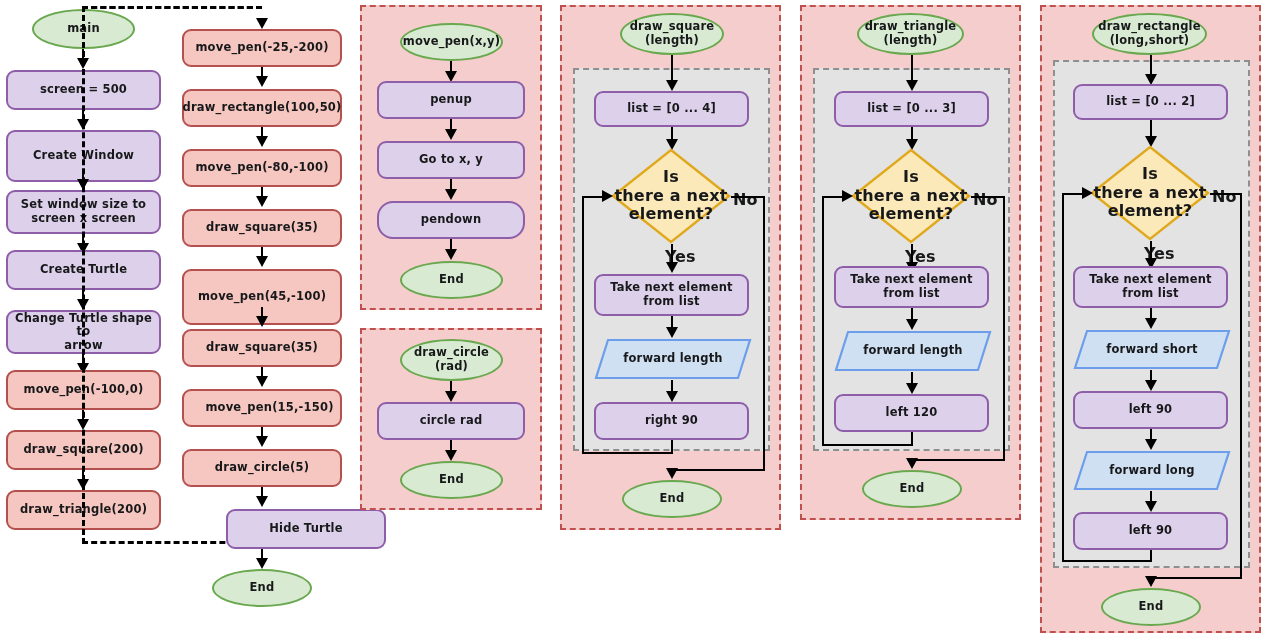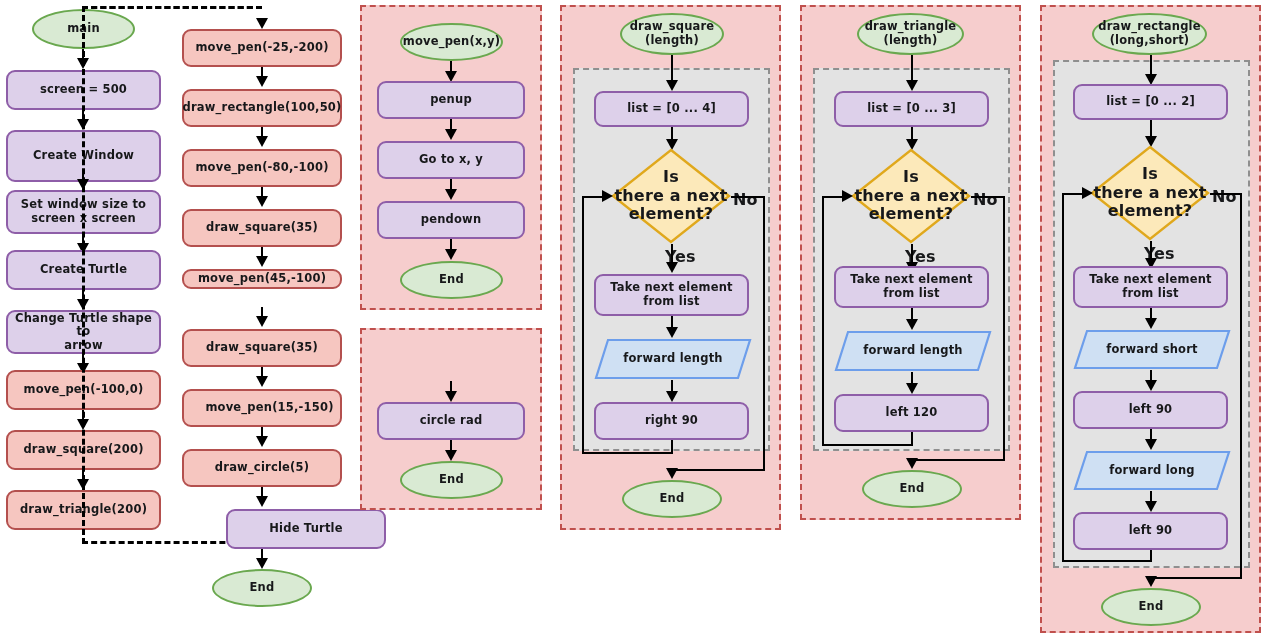--- a/index.html
+++ b/index.html
@@ -120,21 +120,21 @@
   </div>
   <div class="vline" style="left:261px;top:187px;height:11px;"></div>
   <div class="arrow-d" style="left:256px;top:196px;"></div>
 
   <div class="node n-call" style="left:182px;top:209px;width:160px;height:38px;">
     <span>draw_square(35)</span>
   </div>
   <div class="vline" style="left:261px;top:247px;height:11px;"></div>
   <div class="arrow-d" style="left:256px;top:256px;"></div>
 
-  <div class="node n-call" style="left:182px;top:269px;width:160px;height:20px;">
+  <div class="node n-call" style="left:182px;top:269px;width:160px;height:56px;">
     <span>move_pen(45,-100)</span>
   </div>
   <div class="vline" style="left:261px;top:307px;height:11px;"></div>
   <div class="arrow-d" style="left:256px;top:316px;"></div>
 
   <div class="node n-call" style="left:182px;top:329px;width:160px;height:38px;">
     <span>draw_square(35)</span>
   </div>
   <div class="vline" style="left:261px;top:367px;height:11px;"></div>
   <div class="arrow-d" style="left:256px;top:376px;"></div>
@@ -174,32 +174,36 @@
   </div>
   <div class="vline" style="left:450px;top:119px;height:12px;"></div>
   <div class="arrow-d" style="left:445px;top:129px;"></div>
 
   <div class="node n-proc" style="left:377px;top:141px;width:148px;height:38px;">
     <span>Go to x, y</span>
   </div>
   <div class="vline" style="left:450px;top:179px;height:12px;"></div>
   <div class="arrow-d" style="left:445px;top:189px;"></div>
 
-  <div class="node n-proc" style="left:377px;top:201px;width:148px;height:38px;">
+  <div class="node n-proc" style="left:377px;top:201px;width:148px;height:38px;border-radius:16px;">
     <span>pendown</span>
   </div>
   <div class="vline" style="left:450px;top:239px;height:12px;"></div>
   <div class="arrow-d" style="left:445px;top:249px;"></div>
 
   <div class="node n-term" style="left:400px;top:261px;width:103px;height:38px;">
     <span>End</span>
   </div>
 
   <div class="panel panel-pink" style="left:360px;top:328px;width:182px;height:182px;"></div>
 
+  <div class="node n-term" style="left:400px;top:339px;width:103px;height:42px;white-space:pre-line;">
+    <span>draw_circle
+(rad)</span>
+  </div>
   <div class="vline" style="left:450px;top:381px;height:12px;"></div>
   <div class="arrow-d" style="left:445px;top:391px;"></div>
 
   <div class="node n-proc" style="left:377px;top:402px;width:148px;height:38px;">
     <span>circle rad</span>
   </div>
   <div class="vline" style="left:450px;top:440px;height:12px;"></div>
   <div class="arrow-d" style="left:445px;top:450px;"></div>
 
   <div class="node n-term" style="left:400px;top:461px;width:103px;height:38px;">

